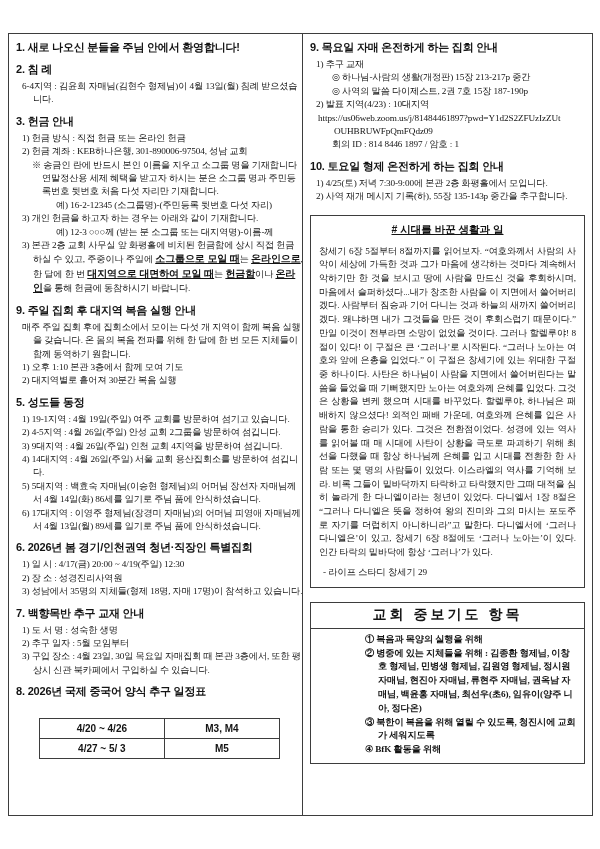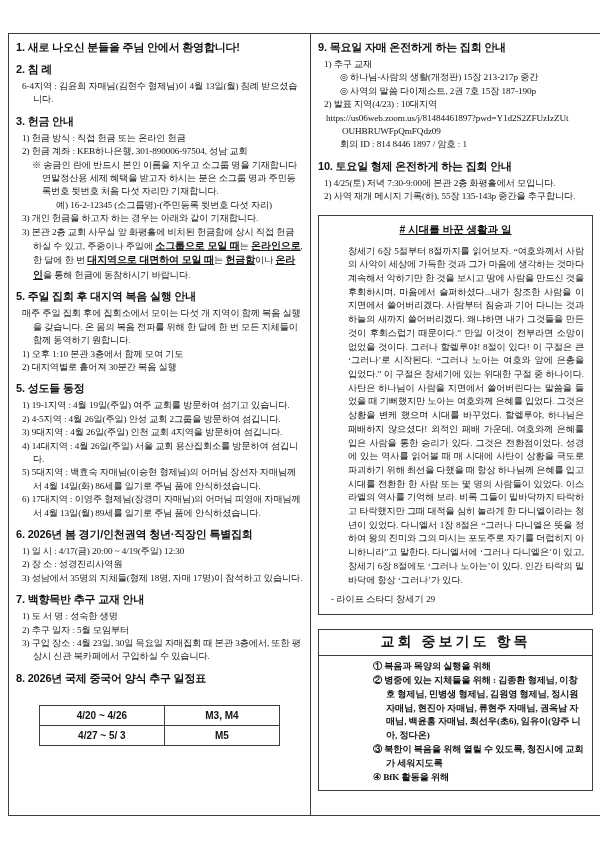--- a/index.html
+++ b/index.html
@@ -6,21 +6,21 @@
   body{
     width:600px;height:849px;background:#ffffff;position:relative;
     font-family:"Liberation Serif","DejaVu Serif",serif;color:#141414;
     -webkit-font-smoothing:antialiased;
   }
   .col{
     position:absolute;top:33px;height:783px;box-sizing:border-box;
     border:1px solid #3d3d3d;background:#fff;padding:5px 7px 6px 7px;overflow:hidden;
   }
   .col-left{left:8px;width:303px;}
-  .col-right{left:310px;width:291px;}
+  .col-right{left:302px;width:291px;}
   .sec{margin:0;}
   .sec-title{
     font-family:"Liberation Sans","DejaVu Sans",sans-serif;
     font-weight:bold;font-size:11px;line-height:15px;margin:7px 0 3px 0;
     letter-spacing:-0.2px;
   }
   .sec:first-child .sec-title{margin-top:1px;}
   .ln{font-size:9.2px;line-height:13.4px;letter-spacing:-0.1px;}
   .i1{padding-left:17px;text-indent:-11px;}
   .i2{padding-left:26px;text-indent:-10px;}
@@ -40,21 +40,21 @@
   .essay-box{
     border:1px solid #3d3d3d;margin-top:11px;padding:7px 8px 8px 8px;
   }
   .essay-title{
     font-family:"Liberation Sans","DejaVu Sans",sans-serif;
     font-weight:bold;font-size:10.5px;text-decoration:underline;
     margin-bottom:8px;
     text-align:center;
   }
   .essay-body{
-    font-size:9.2px;line-height:13.7px;text-align:justify;letter-spacing:-0.1px;margin-left:21px;
+    font-size:9.2px;line-height:13.7px;text-align:justify;letter-spacing:-0.1px;
   }
   .essay-attr{font-size:9.2px;margin-top:6px;padding-left:4px;}
   .prayer-box{border:1px solid #3d3d3d;margin-top:14px;}
   .prayer-title{
     font-family:"Liberation Sans","DejaVu Sans",sans-serif;
     font-weight:bold;font-size:14px;text-align:center;
     padding:3px 0 4px 0;border-bottom:1px solid #3d3d3d;letter-spacing:3px;
   }
   .prayer-items{padding:4px 7px 6px 7px;}
   .pi{
@@ -79,28 +79,29 @@
   </div>
 
   <div class="sec">
     <div class="sec-title">3. 헌금 안내</div>
     <div>
         <div class="ln i1">1) 헌금 방식 : 직접 헌금 또는 온라인 헌금</div>
         <div class="ln i1">2) 헌금 계좌 : KEB하나은행, 301-890006-97504, 성남 교회</div>
         <div class="ln i2">※ 송금인 란에 반드시 본인 이름을 지우고 소그룹 명을 기재합니다 연말정산용 세제 혜택을 받고자 하시는 분은 소그룹 명과 주민등록번호 뒷번호 처음 다섯 자리만 기재합니다.</div>
         <div class="ln i3">예) 16-2-12345 (소그룹명)-(주민등록 뒷번호 다섯 자리)</div>
         <div class="ln i1">3) 개인 헌금을 하고자 하는 경우는 아래와 같이 기재합니다.</div>
+        <div class="ln i3">예) 12-3 ○○○께 (받는 분 소그룹 또는 대지역명)-이름-께</div>
       </div>
     <div class="ln i1">
       <span>3) 본관 2층 교회 사무실 앞 화평홀에 비치된 헌금함에 상시 직접 헌금하실 수 있고, 주중이나 주일에 </span><span class="bu">소그룹으로 모일 때</span><span>는 </span><span class="bu">온라인으로</span><span>, 한 달에 한 번 </span><span class="bu">대지역으로 대면하여 모일 때</span><span>는 </span><span class="bu">헌금함</span><span>이나 </span><span class="bu">온라인</span><span>을 통해 헌금에 동참하시기 바랍니다.</span>
     </div>
   </div>
 
   <div class="sec">
-    <div class="sec-title">5. 주일 집회 후 대지역 복음 실행 안내</div>
+    <div class="sec-title">9. 주일 집회 후 대지역 복음 실행 안내</div>
     <div>
         <div class="ln i1">매주 주일 집회 후에 집회소에서 모이는 다섯 개 지역이 함께 복음 실행을 갖습니다. 온 몸의 복음 전파를 위해 한 달에 한 번 모든 지체들이 함께 동역하기 원합니다.</div>
         <div class="ln i1">1) 오후 1:10 본관 3층에서 함께 모여 기도</div>
         <div class="ln i1">2) 대지역별로 흩어져 30분간 복음 실행</div>
       </div>
   </div>
 
   <div class="sec">
     <div class="sec-title">5. 성도들 동정</div>
     <div>

